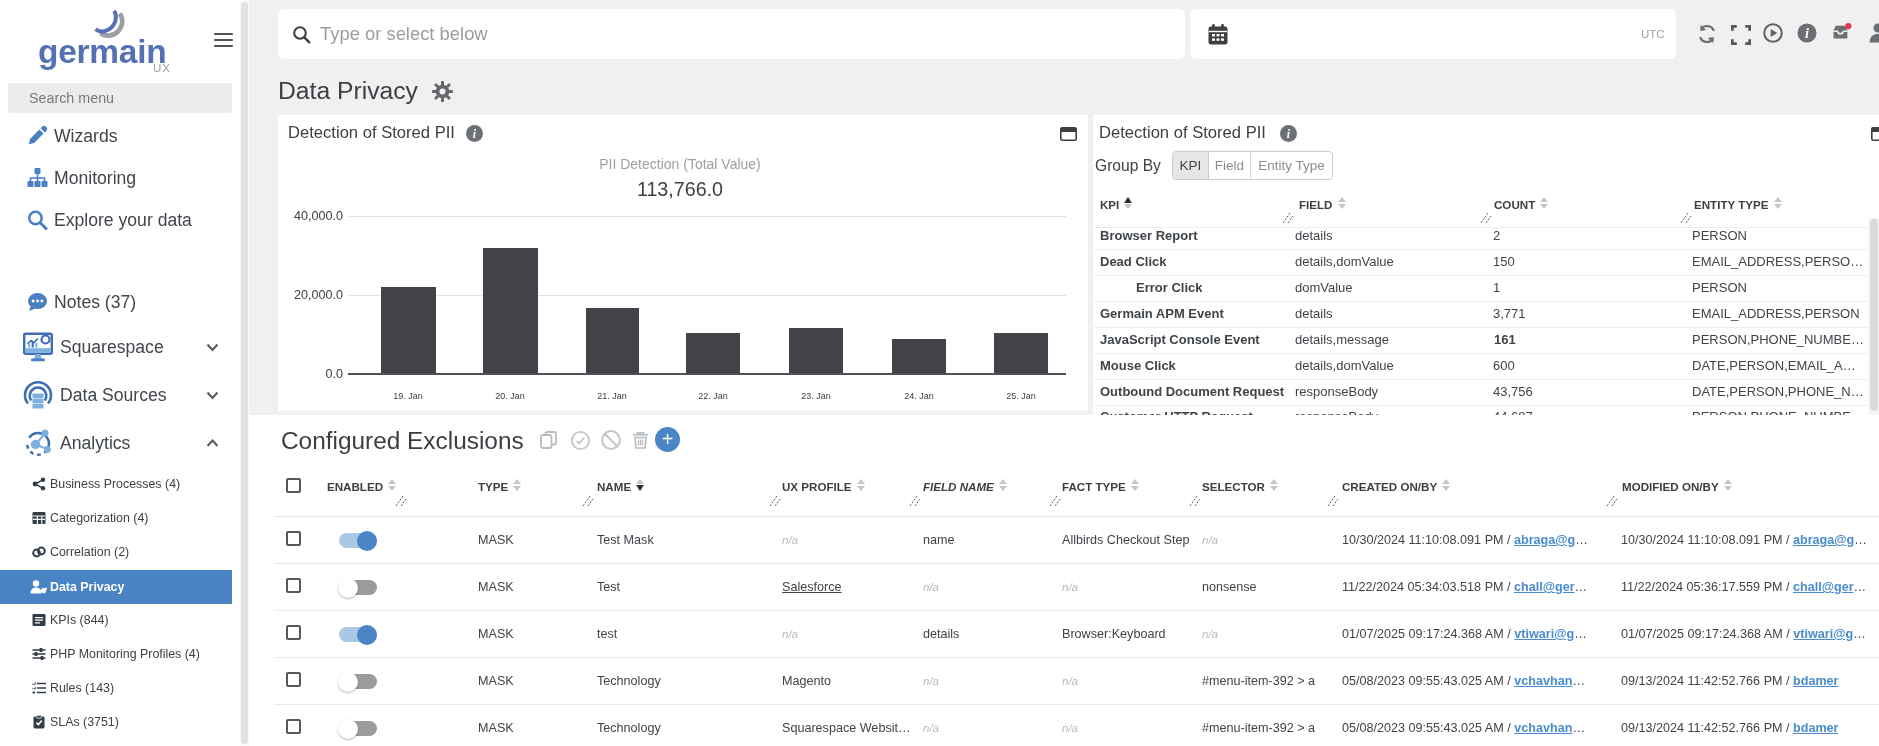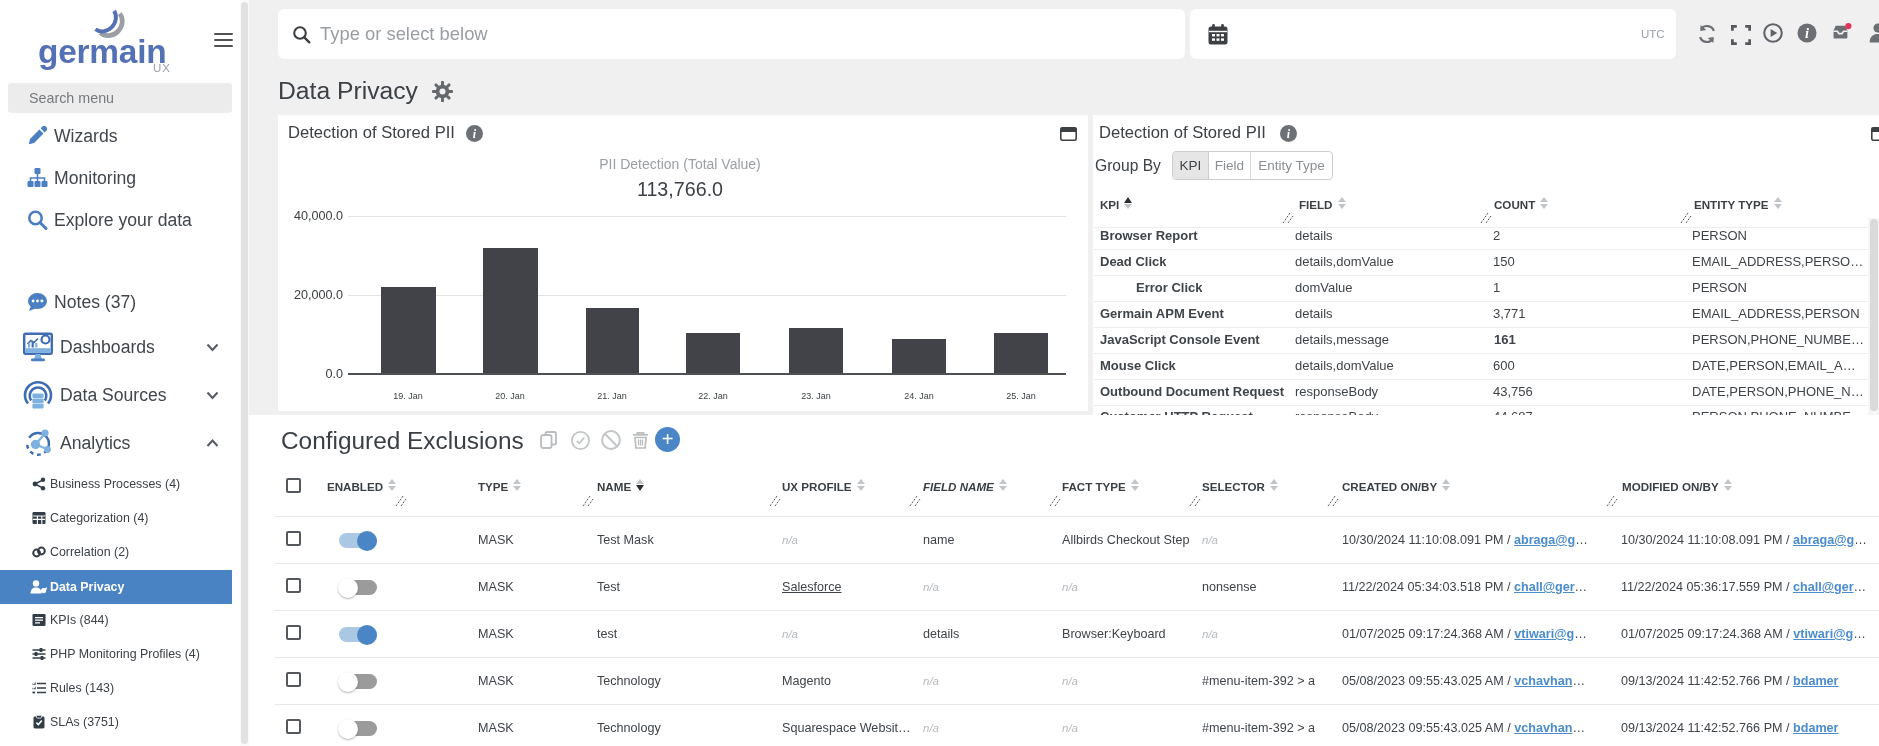--- a/index.html
+++ b/index.html
@@ -138,21 +138,21 @@
         <rect x="1.2" y="1.8" width="27.6" height="20" rx="1.5" fill="#fff" stroke="#3e6db3" stroke-width="2.4"></rect>
         <rect x="2.4" y="16.2" width="25.2" height="4.4" fill="#7fb1e0"></rect>
         <polyline points="4.5,12 8,8.5 11,10.5 15,6.5" fill="none" stroke="#3e6db3" stroke-width="1.7"></polyline>
         <rect x="5" y="11.5" width="2.2" height="4" fill="#7fb1e0"></rect>
           <rect x="8.6" y="10" width="2.2" height="5.5" fill="#3e6db3"></rect>
           <rect x="12.2" y="11" width="2.2" height="4.5" fill="#7fb1e0"></rect>
         <circle cx="22.5" cy="7.5" r="4" fill="#fff" stroke="#3e6db3" stroke-width="2.2"></circle>
         <path d="M11 27.5 L12.6 22 L17.4 22 L19 27.5 Z" fill="#7fb1e0"></path>
         <rect x="8" y="26.6" width="14" height="2.6" rx="1.2" fill="#4a7fc1"></rect>
       </svg>
-      <div class="txt2">Dashboards</div>
+      <div class="txt2">Squarespace</div>
       <svg class="chev" viewBox="0 0 15 15">
           <polyline points="2.5,5 7.5,10.5 12.5,5" fill="none" stroke="#565b60" stroke-width="2"></polyline>
         </svg>
     </div>
     <div class="mitem" style="top:380px;">
       <svg class="icbig" viewBox="0 0 30 30">
         <path d="M5 23.5 A 13 13 0 1 1 25 23.5" fill="none" stroke="#3e6db3" stroke-width="2.6"></path>
         <path d="M8.2 20.5 A 8.3 8.3 0 1 1 21.8 20.5" fill="none" stroke="#3e6db3" stroke-width="2.6"></path>
         <g fill="#7fb1e0">
             <rect x="9.4" y="13.4" width="11.2" height="4.6" rx="1"></rect>

